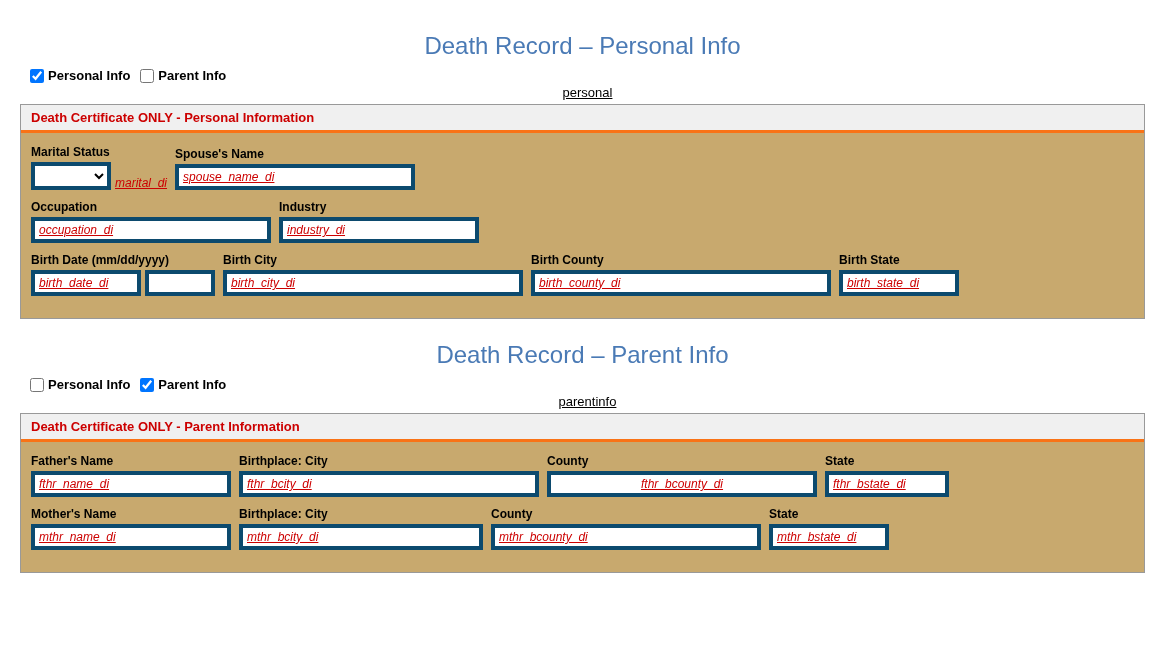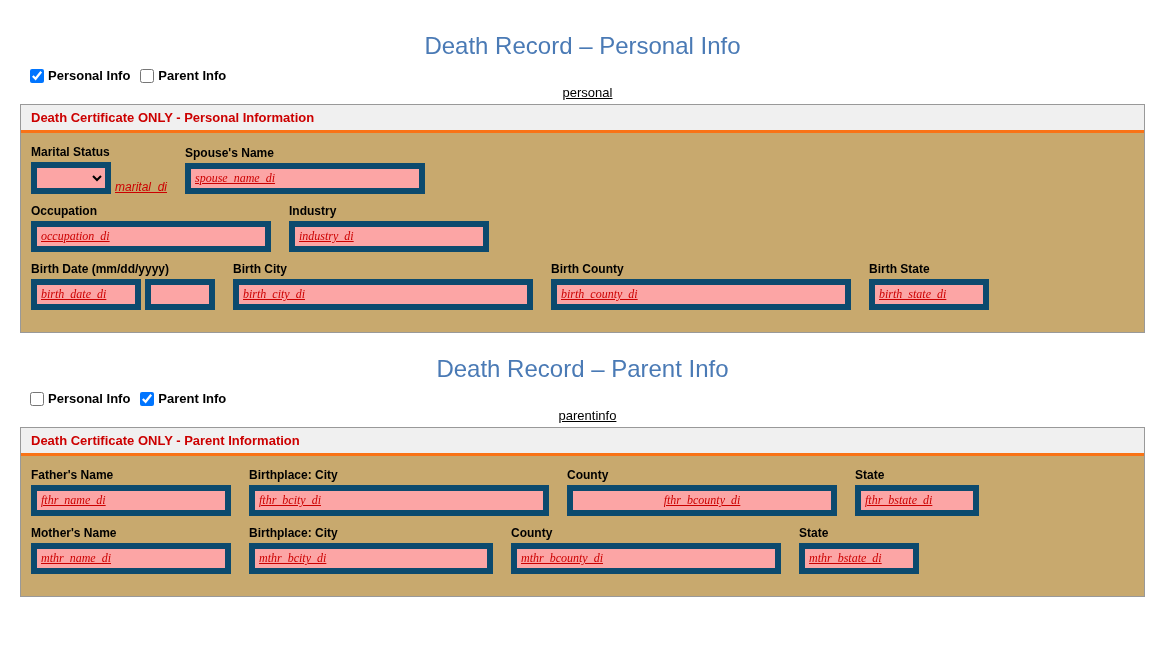--- a/index.html
+++ b/index.html
@@ -51,40 +51,40 @@
       font-weight: bold;
       color: #cc0000;
       border-bottom: 3px solid #f97316;
     }
     .section-body {
       background: #c8a96e;
       padding: 12px 10px;
     }
     .field-row {
       display: flex;
-      gap: 18px;
+      gap: 8px;
       margin-bottom: 10px;
       align-items: flex-end;
     }
     .field-group {
       display: flex;
       flex-direction: column;
       gap: 3px;
     }
     .field-label {
       font-size: 12px;
       font-weight: bold;
       color: #000;
     }
     .field-input {
-      border: 6px solid #0c4a6e;
-      background: #fca5a5;
+      border: 4px solid #0c4a6e;
+      background: #ffffff;
       padding: 2px 4px;
       font-size: 12px;
-      font-family: Liberation Serif, serif;
+      font-family: Liberation Sans, sans-serif;
       color: #cc0000;
       text-decoration: underline;
       font-style: italic;
     }
     .field-input-link {
       color: #0000cc;
       text-decoration: underline;
       font-style: italic;
       font-size: 12px;
     }

